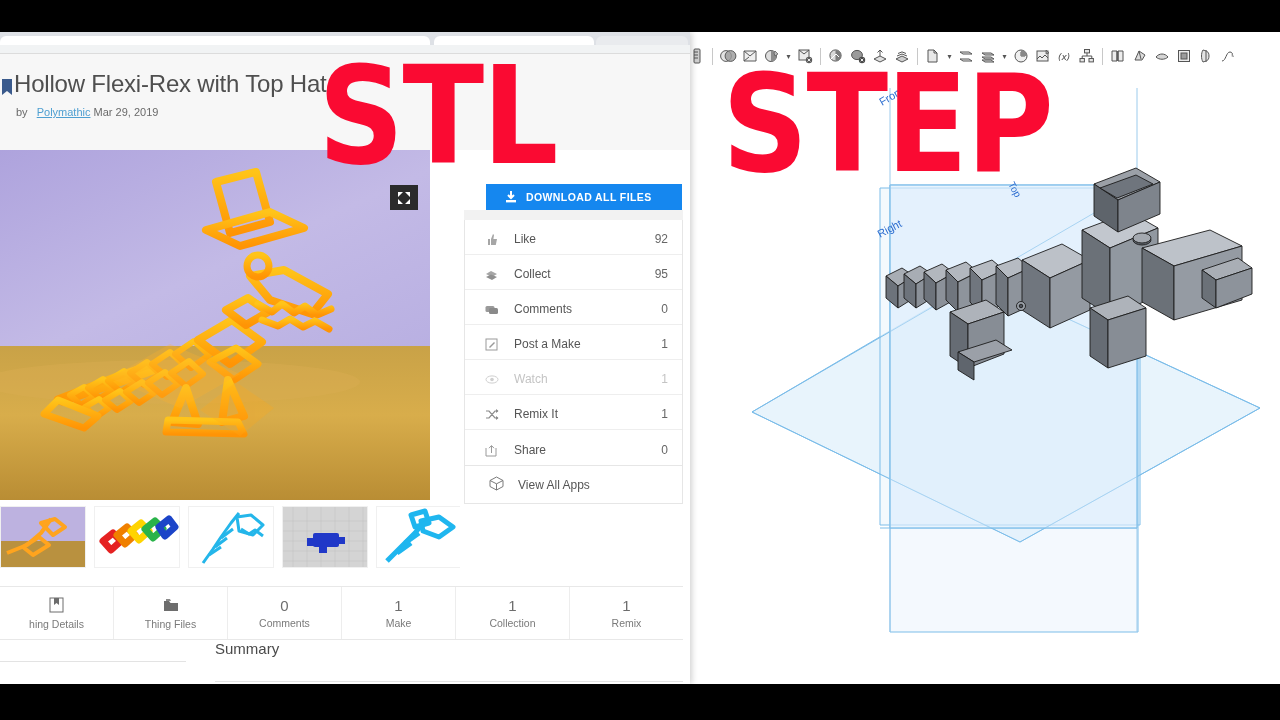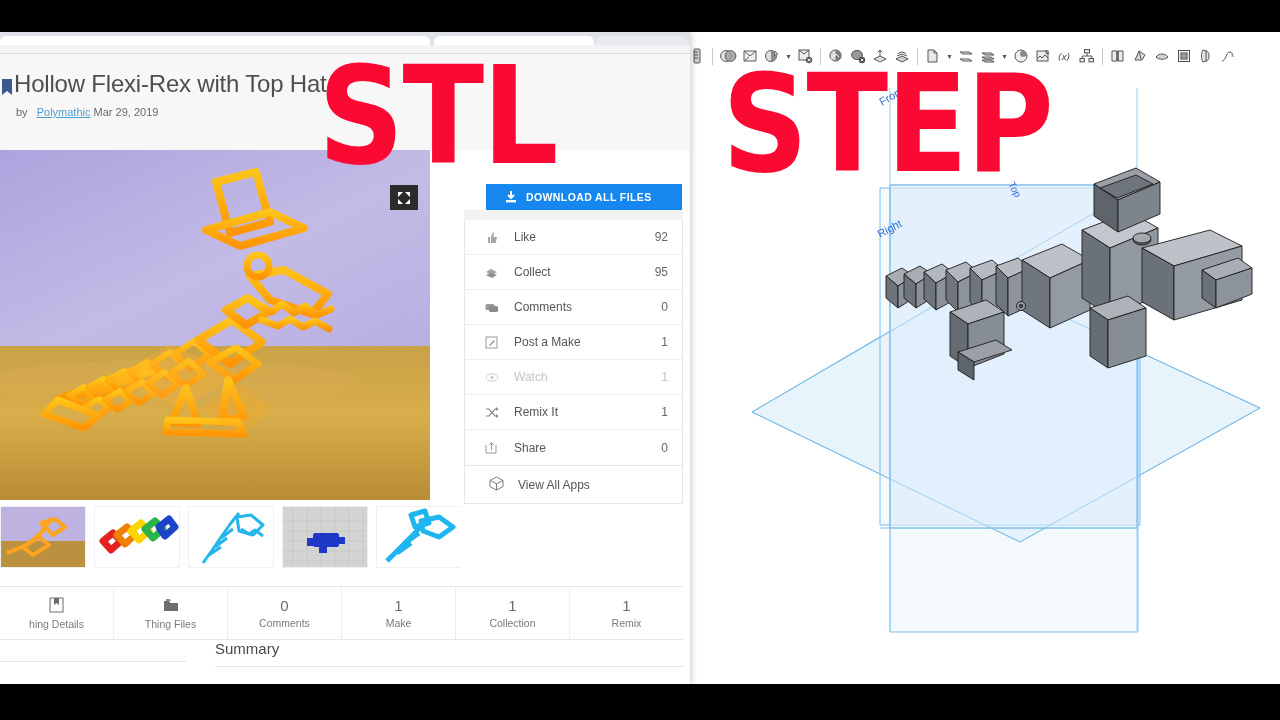--- a/index.html
+++ b/index.html
@@ -125,22 +125,22 @@
     width: 196px; height: 26px; margin-left: 22px; margin-top: 34px;
     background: #1587ef;
     color: #ffffff; font-size: 10.5px; font-weight: 700; letter-spacing: 0.4px;
     display: flex; align-items: center; gap: 8px; padding-left: 18px;
     cursor: pointer;
   }
   .dl-ico { width: 14px; height: 14px; flex: 0 0 14px; }
   .rail-gap { height: 10px; background: #f2f2f2; }
   .rail-list { background: #ffffff; border: 1px solid #e6e6e6; border-top: none; }
   .rail-row {
-    display: flex; align-items: center; height: 35px;
-    border-bottom: 1px solid #eeeeee; padding: 0 14px 0 20px;
+    display: flex; align-items: flex-end; height: 35px;
+    border-bottom: 1px solid #eeeeee; padding: 0 14px 8px 20px;
     font-size: 12px; color: #555;
   }
   .rail-row:last-child { border-bottom: none; }
   .rail-row .ri { width: 18px; flex: 0 0 18px; display:flex; align-items:center; }
   .rail-row .rl { flex: 1; padding-left: 11px; }
   .rail-row .rc { color: #666; font-size: 12px; }
   .rail-row.dim .rl, .rail-row.dim .rc { color: #c4c4c4; }
 
   .apps-head {
     margin-top: 10px; height: 36px; background: #f2f2f2;
@@ -173,21 +173,21 @@
   .tabi .tlab { font-size: 10.5px; color: #7a7a7a; text-align: center; }
 
   
   .content { position: absolute; left: 0; top: 586px; width: 690px; height: 50px; background:#fff; }
   .side-toc {
     position: absolute; left: -32px; top: 0px; width: 218px;
   }
   .toc-h { font-size: 12.5px; color: #4a4a4a; padding-bottom: 7px; border-bottom: 1px solid #e3e3e3; width: 218px; }
   .toc-i { font-size: 11.5px; color: #555; margin-top: 7px; }
   .summary-col { position: absolute; left: 215px; top: 0px; width: 468px; }
-  .summary-h { font-size: 15px; color: #4a4a4a; padding-bottom: 9px; border-bottom: 1px solid #e3e3e3; }
+  .summary-h { font-size: 15px; color: #4a4a4a; padding-bottom: 24px; border-bottom: 1px solid #e3e3e3; }
   .summary-p { margin-top: 15px; font-size: 11.5px; color: #555; }
   .summary-p a { color: #4e9fd1; text-decoration: underline; }
 
   
   .ovl {
     position: absolute;
     font-family: "DejaVu Sans", sans-serif;
     font-weight: bold;
     color: #fa0a32;
     line-height: 1;

